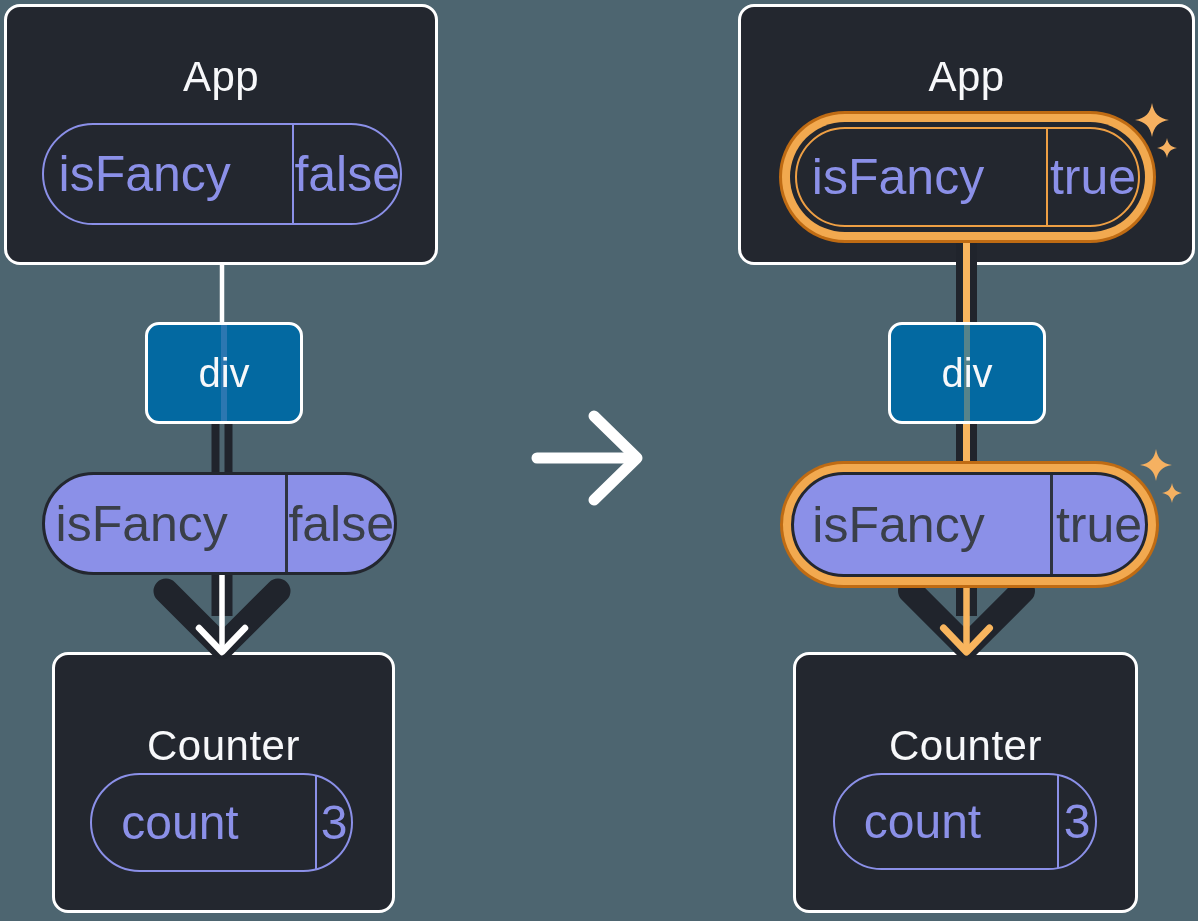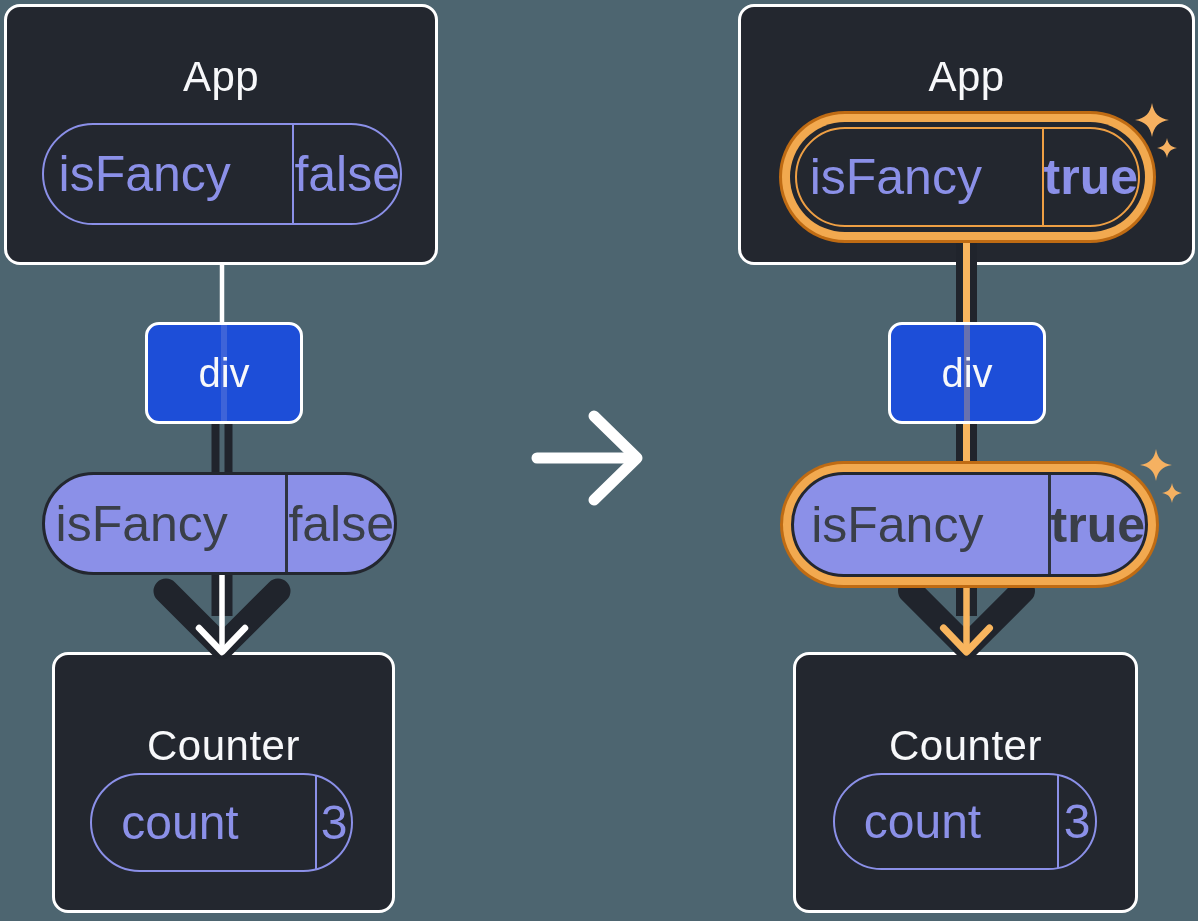--- a/index.html
+++ b/index.html
@@ -32,21 +32,21 @@
     font-size: 42px;
     font-weight: 500;
     letter-spacing: 0.5px;
   }
   .app-title { top: 46px; }
   .counter-title { top: 44px; margin-top: 23px; }
 
   
   .div-node {
     position: absolute;
-    background: #1d4ed8;
+    background: #0369a1;
     border: 3.5px solid #ffffff;
     border-radius: 14px;
     display: flex; align-items: center; justify-content: center;
     color: #f7f8fa;
     font-size: 40px;
     z-index: 3;
     overflow: hidden;
   }
   #div-node-before { left: 145px; top: 322px; width: 158px; height: 102px; }
   #div-node-after  { left: 888px; top: 322px; width: 158px; height: 102px; }
@@ -93,21 +93,21 @@
     background: #8b90e8;
     border: 3px solid #23272f;
     color: #3a3f49;
   }
   .pill-solid .pill-cell + .pill-cell { border-left: 3px solid #2f3440; }
 
   .pill-ringed {
     box-shadow: 0 0 0 8px #f2a94f, 0 0 0 11px #bf6b13;
   }
 
-  .bold-value { font-weight: 700; }
+  .bold-value { font-weight: 400; }
 
   
   #app-pill-before   { left: 42px;  top: 123px; width: 360px; height: 102px; }
   #app-pill-before   .c1 { width: 206px; } #app-pill-before .c2 { flex: 1; }
   #app-pill-after    { left: 795px; top: 127px; width: 345px; height: 100px; }
   #app-pill-after    .c1 { width: 202px; } #app-pill-after .c2 { flex: 1; }
   #prop-pill-before  { left: 42px;  top: 472px; width: 355px; height: 103px; }
   #prop-pill-before  .c1 { width: 206px; } #prop-pill-before .c2 { flex: 1; }
   #prop-pill-after   { left: 791px; top: 472px; width: 357px; height: 105px; }
   #prop-pill-after   .c1 { width: 209px; } #prop-pill-after .c2 { flex: 1; }

